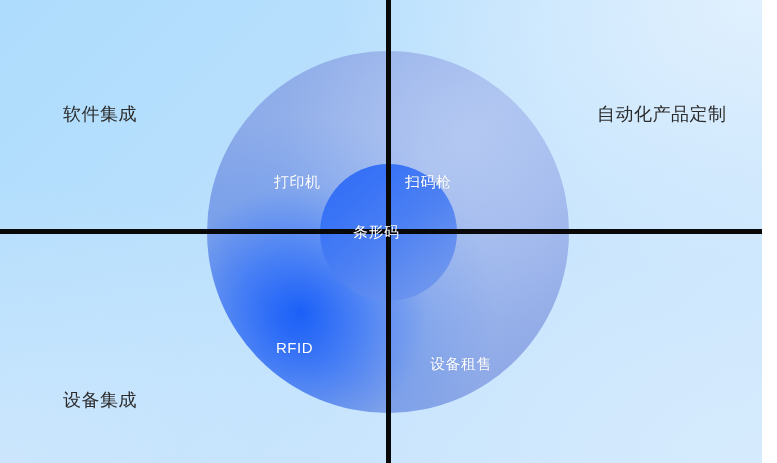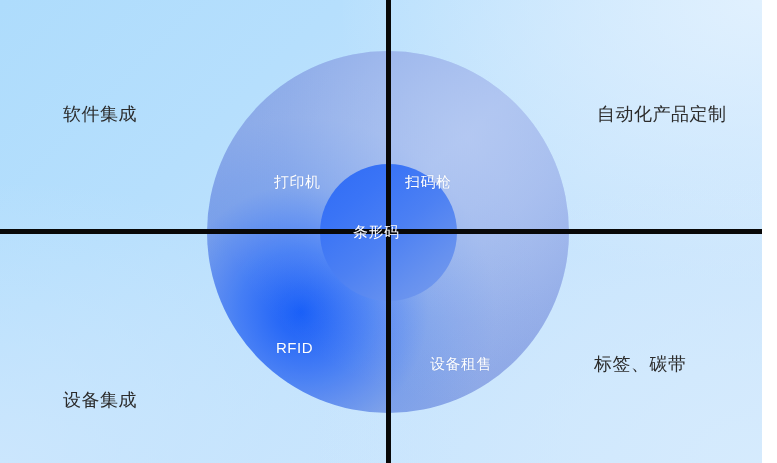--- a/index.html
+++ b/index.html
@@ -145,21 +145,20 @@
 
   <div class="axis axis-vertical"></div>
   <div class="axis axis-horizontal"></div>
 
   <div class="label label-outer" id="lbl-software-integration">软件集成</div>
 
   <div class="label label-outer" id="lbl-automation-custom">自动化产品定制</div>
 
   <div class="label label-outer" id="lbl-device-integration">设备集成</div>
 
-  <div class="label label-outer" id="lbl-labels-ribbon">标签、碳带</div>
 
   <div class="label label-inner" id="lbl-printer">打印机</div>
 
   <div class="label label-inner" id="lbl-scanner">扫码枪</div>
 
   <div class="label label-inner" id="lbl-rfid">RFID</div>
 
   <div class="label label-inner" id="lbl-device-lease">设备租售</div>
 
   <div class="label label-core" id="lbl-barcode">条形码</div>

